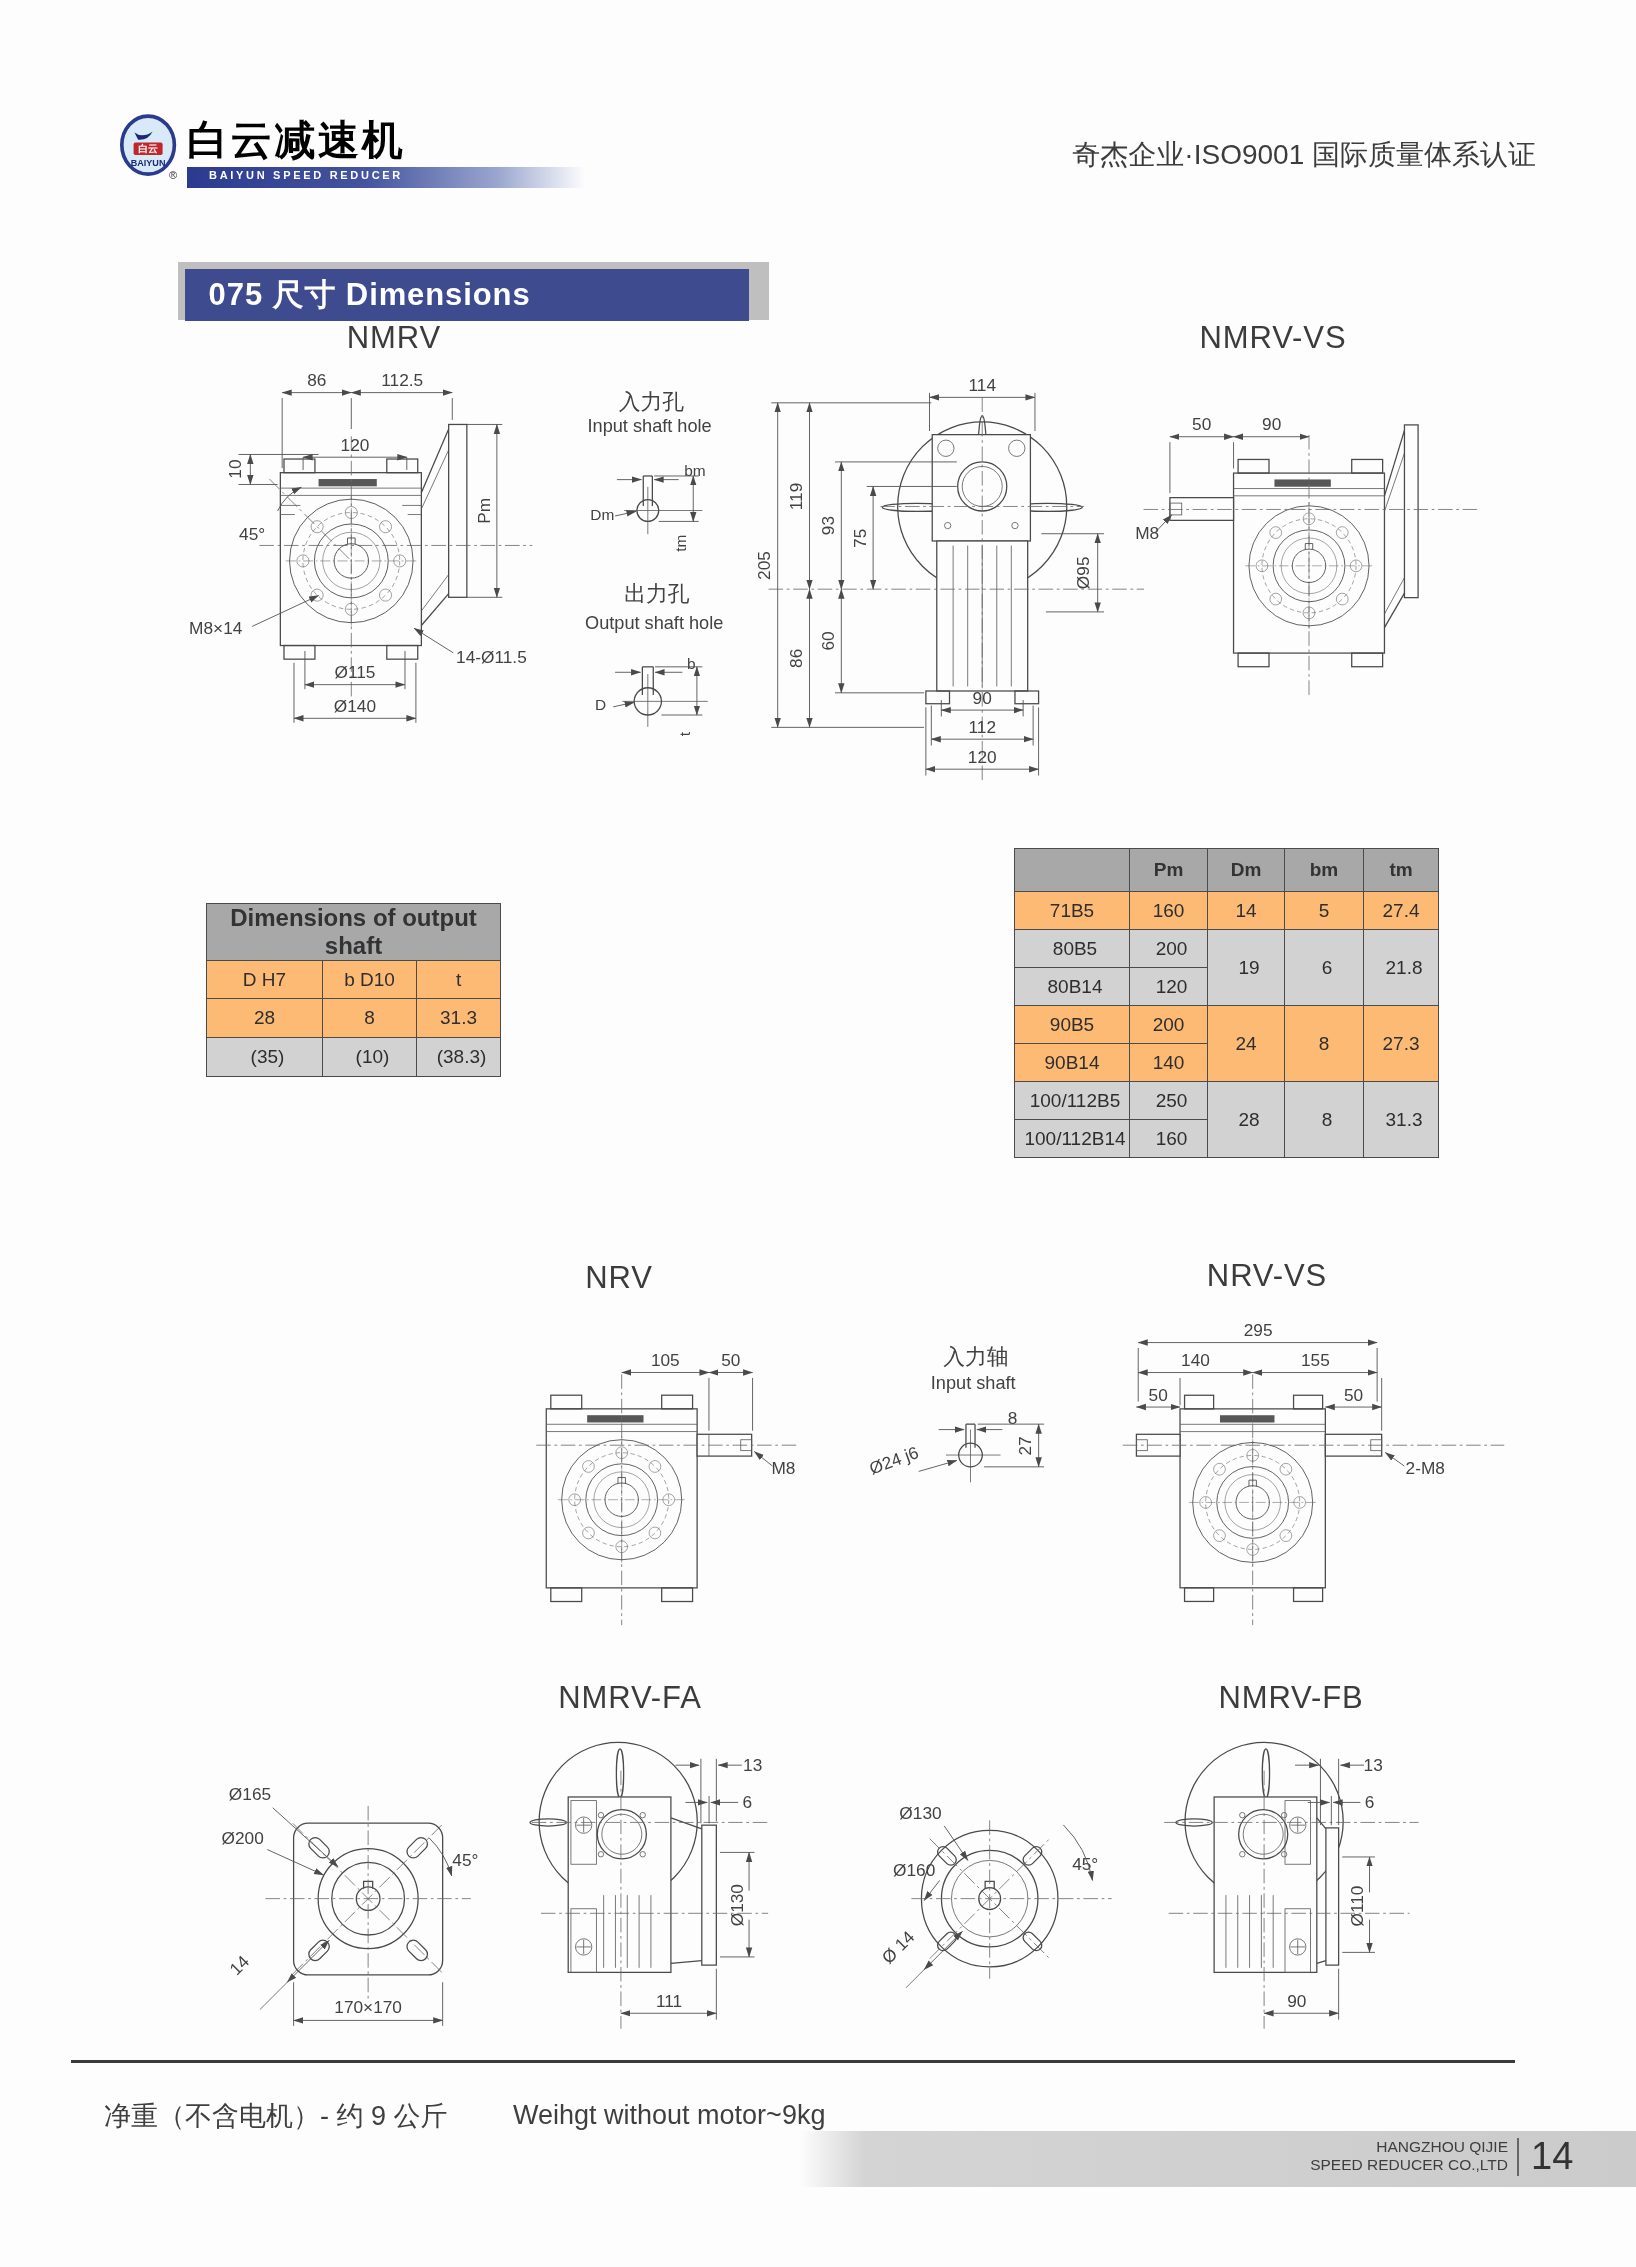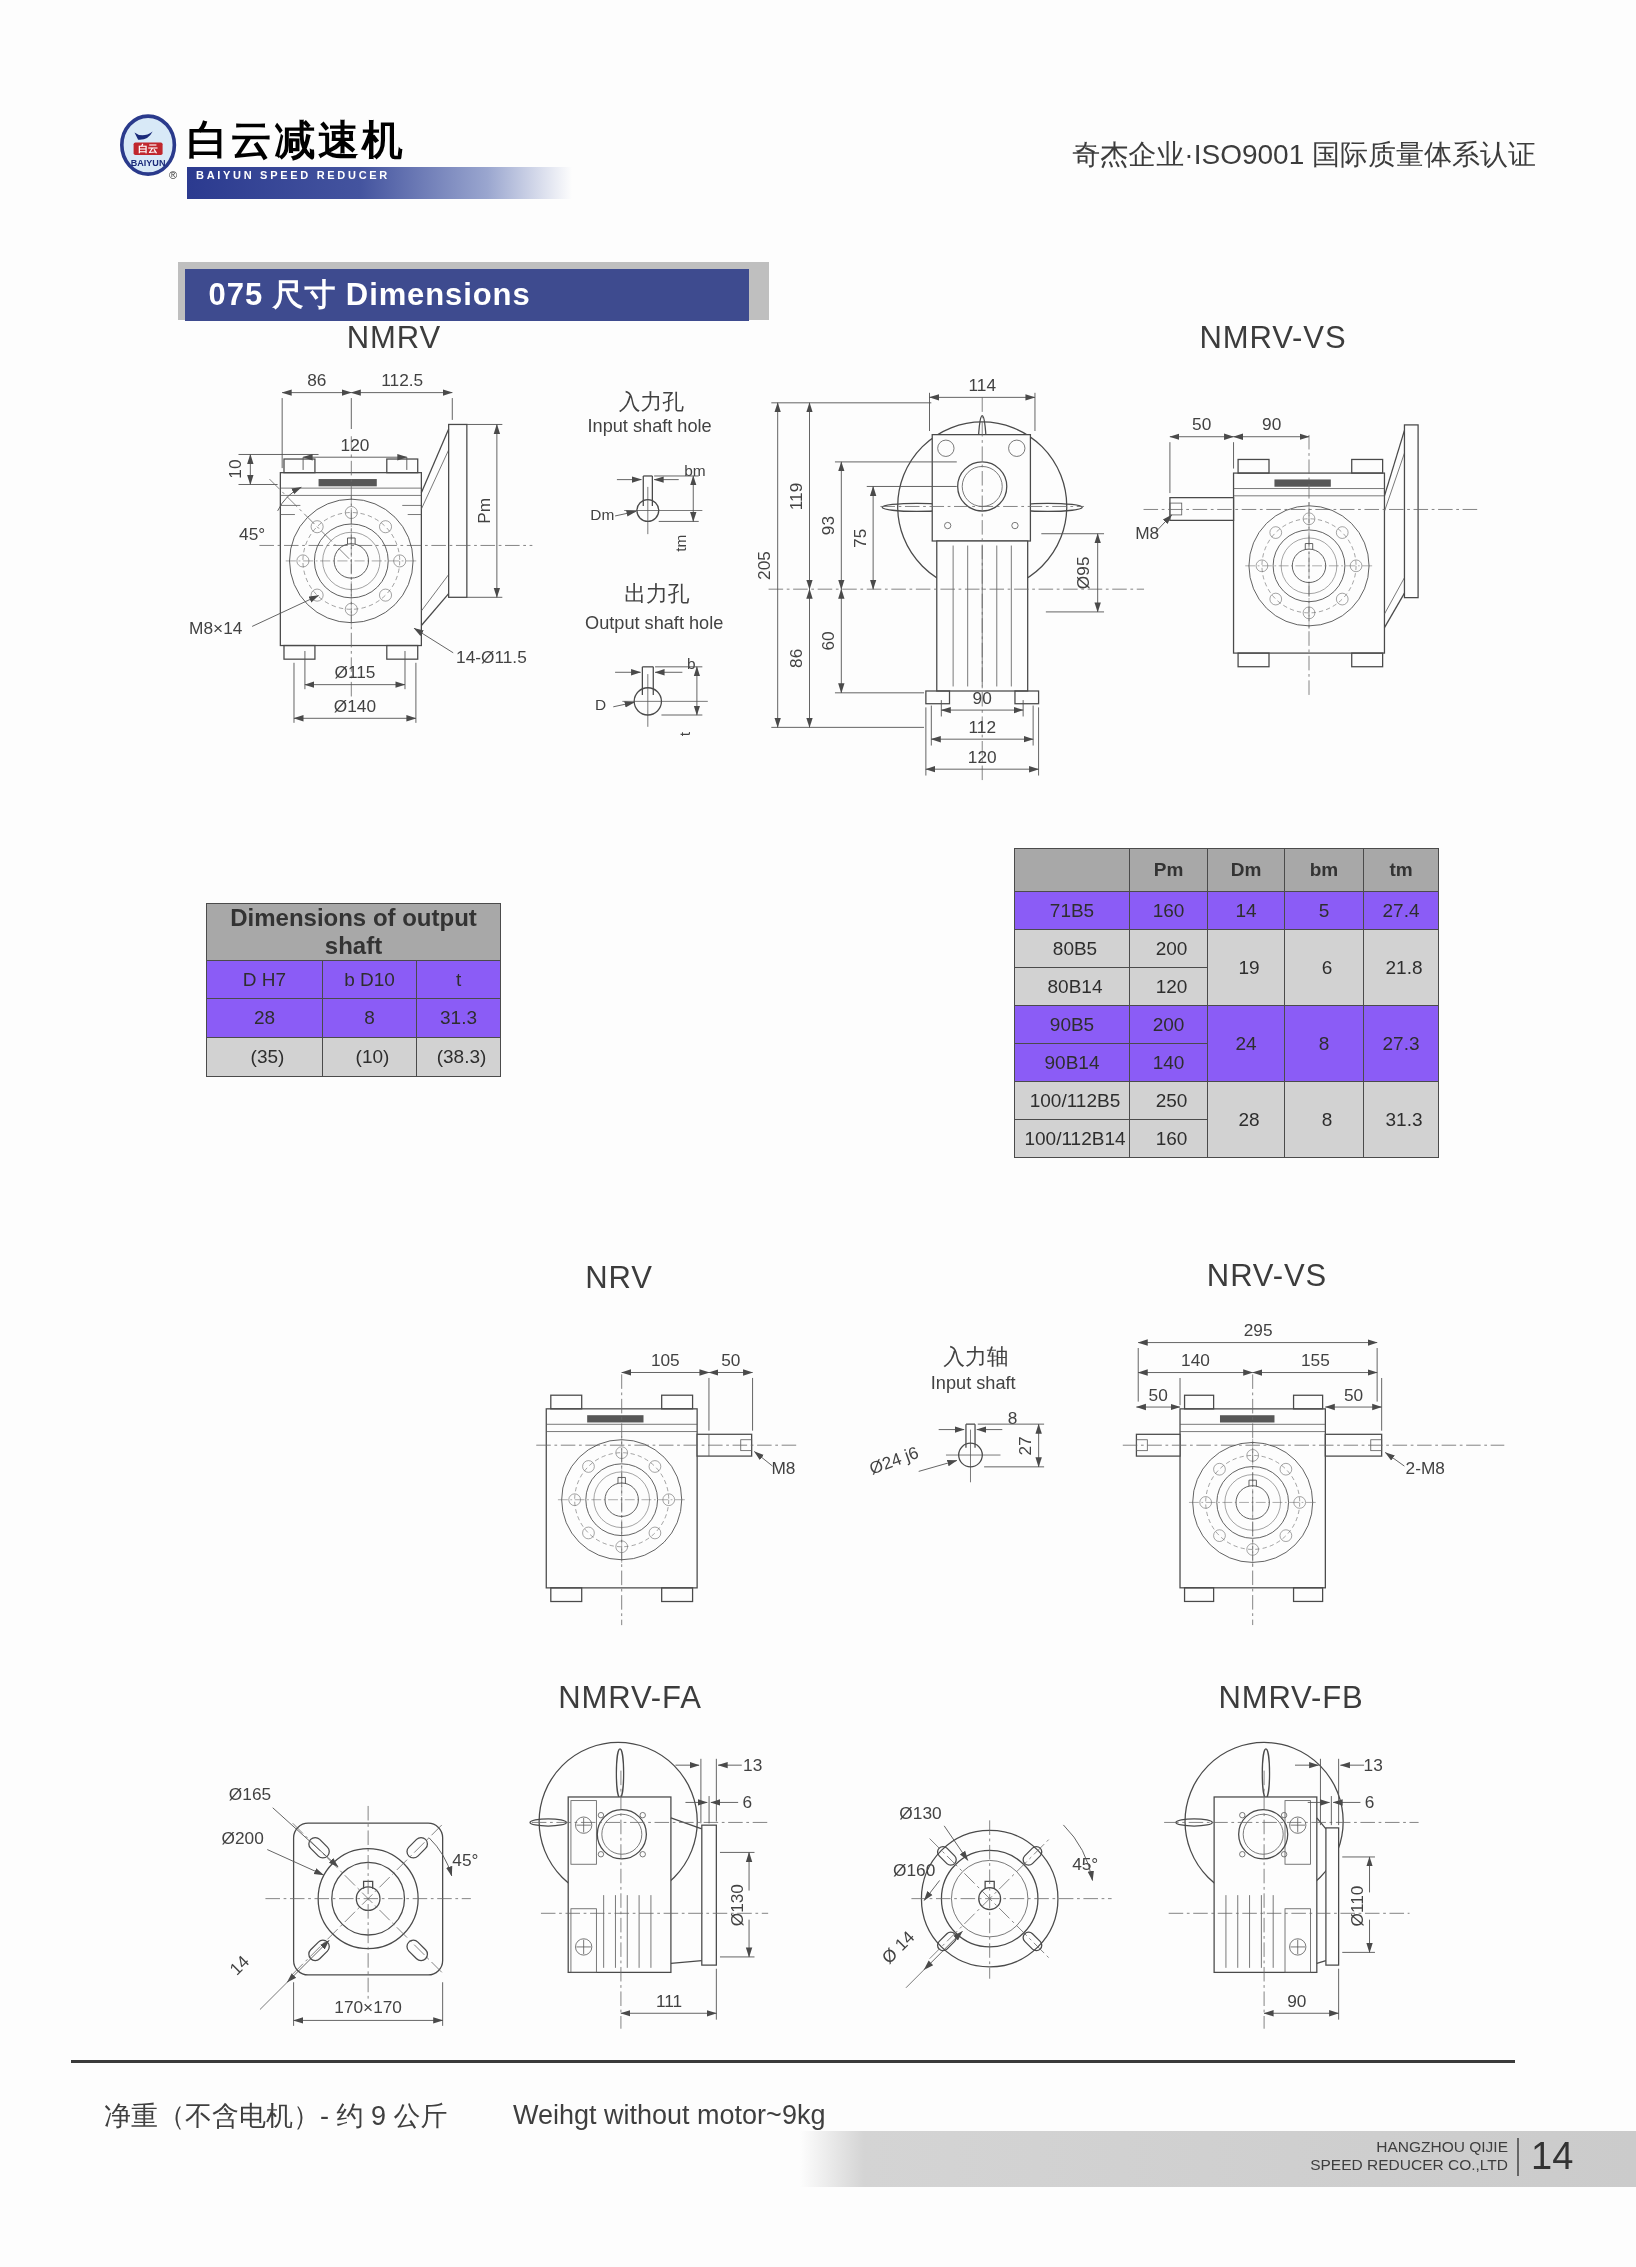--- a/index.html
+++ b/index.html
@@ -13,42 +13,42 @@
   svg text.t24{font-size:24px;} svg text.t20{font-size:20px;} svg text.t17{font-size:17px;}
   svg text.ts{text-anchor:start;}
   .ln{fill:none;stroke:#4a4a4a;stroke-width:1.4;}
   .lnw{fill:#fdfdfd;stroke:#4a4a4a;stroke-width:1.4;}
   .tn{fill:none;stroke:#5c5c5c;stroke-width:0.9;}
   .dim{fill:none;stroke:#555;stroke-width:1;}
   .cl{fill:none;stroke:#6a6a6a;stroke-width:0.9;stroke-dasharray:16 4 3 4;}
   .fillrect{fill:#575757;stroke:none;}
   
   table.tbl{position:absolute;border-collapse:collapse;table-layout:fixed;font-size:19px;color:#2e2e2e;}
-  table.tbl td{border:1.5px solid #4b4b4b;text-align:center;vertical-align:middle;background:#8b5cf6;padding:0;}
+  table.tbl td{border:1.5px solid #4b4b4b;text-align:center;vertical-align:middle;background:#fdba74;padding:0;}
   table.tbl tr.gray td{background:#d2d2d2;padding-left:6px;}
   table.tbl tr.th td{background:#a8a8a8;font-weight:bold;color:#333;}
   
   .brandbar{background:linear-gradient(90deg,#2b3a8f 0%,#44549f 45%,#9aa6cf 78%,rgba(255,255,255,0) 100%);}
   .titleblue{background:#3e4b8f;color:#fff;font-size:31px;font-weight:bold;line-height:52px;
              padding-left:23.6px;letter-spacing:0.9px;box-sizing:border-box;}
   .bandgray{background:linear-gradient(90deg,rgba(212,212,212,0) 0,#d4d4d4 64px,#cbcbcb 100%);}
 </style>
 </head>
 <body>
 
 <svg class="abs" style="left:120px;top:114px" width="58" height="64" viewBox="0 0 64 70">
   <ellipse cx="31" cy="34" rx="29" ry="32" fill="#d8e9f7" stroke="#2a3a8c" stroke-width="4"></ellipse>
   <path d="M16,20 Q25,27 36,19 Q31,29 20,28 Z" fill="#1a2a7a"></path>
   <rect x="15" y="31" width="32" height="14" rx="2" fill="#c0272d"></rect>
   <text x="31" y="42" style="font-size:11px;fill:#fff;font-weight:bold">白云</text>
   <text x="31" y="57" style="font-size:10px;fill:#1a2a7a;font-weight:bold">BAIYUN</text>
 </svg>
 <div class="abs" style="left:169px;top:169px;font-size:11px;color:#333">®</div>
 <div class="abs" style="left:187px;top:113px;font-size:41px;font-weight:700;color:#000000;letter-spacing:2.7px">白云减速机</div>
-<div class="abs brandbar" style="left:187px;top:167px;width:376px;height:32px;color:#fff;font-size:11px;font-weight:bold;letter-spacing:2.7px;line-height:16.4px;padding-left:9px">BAIYUN SPEED REDUCER</div>
+<div class="abs brandbar" style="left:187px;top:167px;width:376px;height:21px;color:#fff;font-size:11px;font-weight:bold;letter-spacing:2.7px;line-height:16.4px;padding-left:22px">BAIYUN SPEED REDUCER</div>
 <div class="abs" style="left:909px;top:136px;width:627px;text-align:right;font-size:28px;font-weight:normal;color:#3c3c3c">奇杰企业·ISO9001 国际质量体系认证</div>
 
 <div class="abs" style="left:178px;top:262px;width:591px;height:58px;background:#bfbfbf"></div>
 <div class="abs titleblue" style="left:185px;top:269px;width:564px;height:52px">075 尺寸  Dimensions</div>
 
 <div class="abs title" style="left:303px;top:320px">NMRV</div>
 <div class="abs title" style="left:1182px;top:320px">NMRV-VS</div>
 <div class="abs title" style="left:528px;top:1260px">NRV</div>
 <div class="abs title" style="left:1176px;top:1258px">NRV-VS</div>
 <div class="abs title" style="left:539px;top:1680px">NMRV-FA</div>

